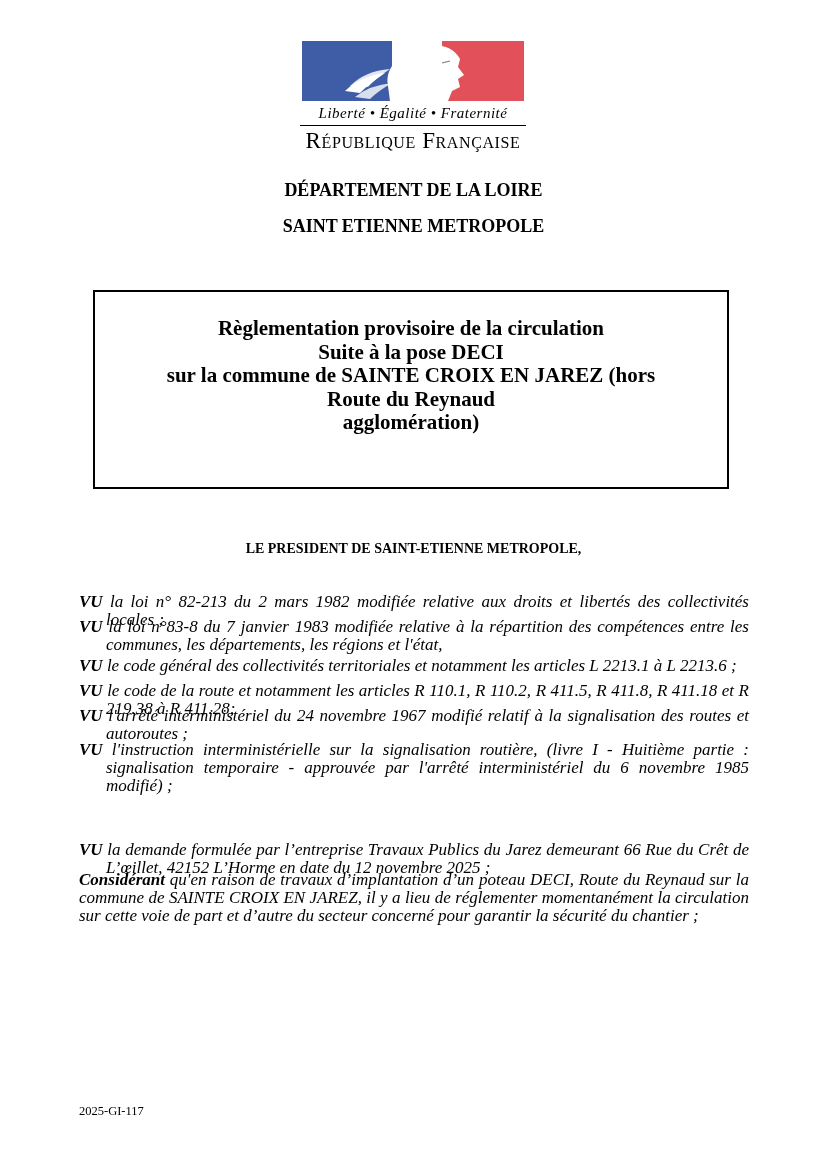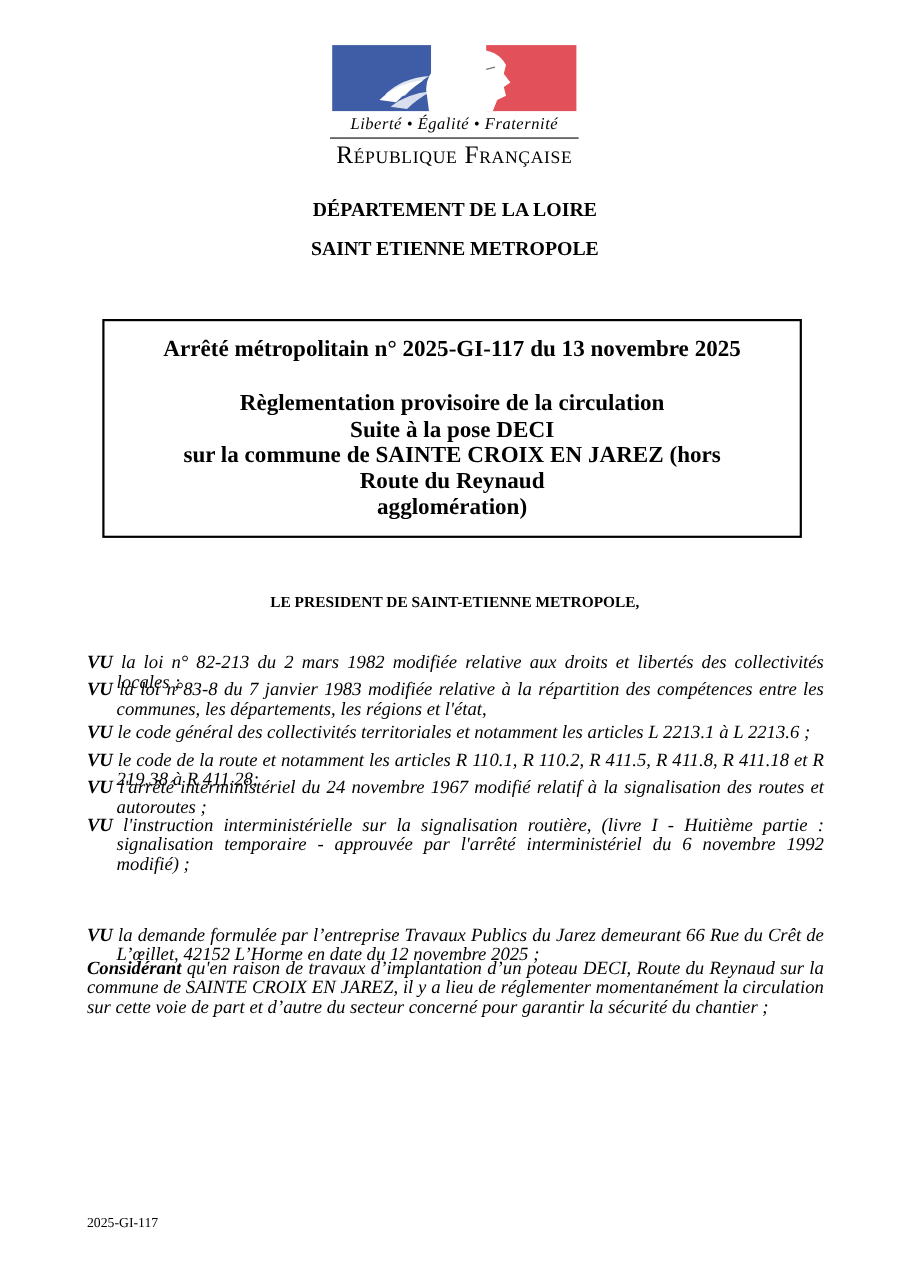--- a/index.html
+++ b/index.html
@@ -49,21 +49,20 @@
   </svg>
   <div class="motto">Liberté • Égalité • Fraternité</div>
   <div class="rule"></div>
   <div class="rf">République Française</div>
 </div>
 
 <div class="center dept">DÉPARTEMENT DE LA LOIRE</div>
 <div class="center sem">SAINT ETIENNE METROPOLE</div>
 
 <div class="titlebox">
-  <div class="t1">Arrêté métropolitain n° 2025-GI-117 du 13 novembre 2025</div>
   <div class="t2">
     <div>Règlementation provisoire de la circulation</div>
     <div>Suite à la pose DECI</div>
     <div>sur la commune de SAINTE CROIX EN JAREZ (hors</div>
     <div>Route du Reynaud</div>
     <div>agglomération)</div>
   </div>
 </div>
 
 <div class="center president">LE PRESIDENT DE SAINT-ETIENNE METROPOLE,</div>
@@ -77,21 +76,21 @@
 <div class="vu" style="top:657px;">
   <div class="hang"><b>VU</b><span>  le code général des collectivités territoriales et notamment les articles L 2213.1 à L 2213.6 ;</span></div>
 </div>
 <div class="vu" style="top:682px;">
   <div class="hang"><b>VU</b><span>  le code de la route et notamment les articles R 110.1, R 110.2, R 411.5, R 411.8, R 411.18 et R 219.38 à R 411.28;</span></div>
 </div>
 <div class="vu" style="top:707px;">
   <div class="hang"><b>VU</b><span> l'arrêté interministériel du 24 novembre 1967 modifié relatif à la signalisation des routes et autoroutes ;</span></div>
 </div>
 <div class="vu" style="top:741px;">
-  <div class="hang"><b>VU</b><span>  l'instruction interministérielle sur la signalisation routière, (livre I - Huitième partie : signalisation temporaire - approuvée par l'arrêté interministériel du 6 novembre 1992 modifié) ;</span></div>
+  <div class="hang"><b>VU</b><span>  l'instruction interministérielle sur la signalisation routière, (livre I - Huitième partie : signalisation temporaire - approuvée par l'arrêté interministériel du 6 novembre 1985 modifié) ;</span></div>
 </div>
 <div class="vu" style="top:841px;">
   <div class="hang"><b>VU</b><span>  la demande formulée par l’entreprise Travaux Publics du Jarez demeurant 66 Rue du Crêt de L’œillet, 42152 L’Horme en date du 12 novembre 2025 ;</span></div>
 </div>
 
 <div class="vu" style="top:871px;">
   <b>Considérant</b><span> qu'en raison de travaux d’implantation d’un poteau DECI, Route du Reynaud sur la commune de SAINTE CROIX EN JAREZ, il y a lieu de réglementer momentanément la circulation sur cette voie de part et d’autre du secteur concerné pour garantir la sécurité du chantier ;</span>
 </div>
 
 <div class="footer">2025-GI-117</div>

